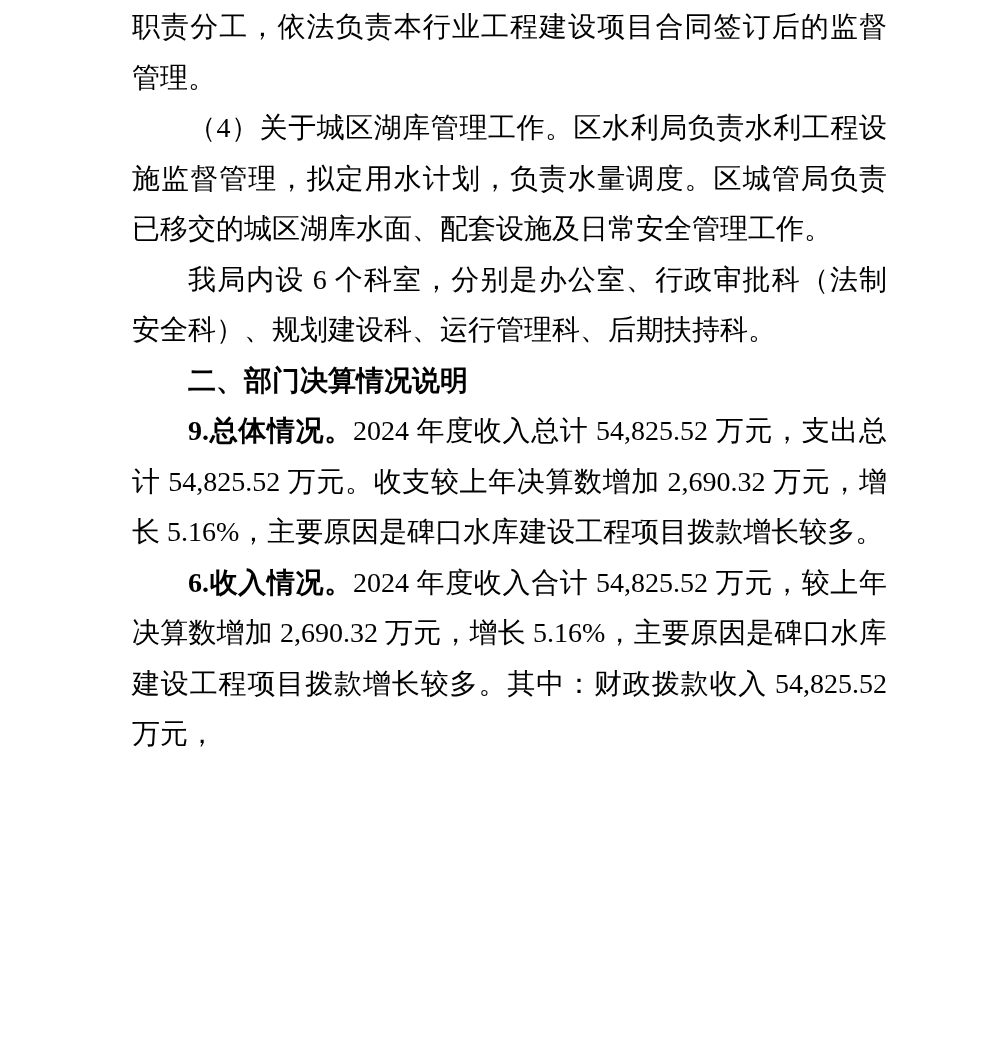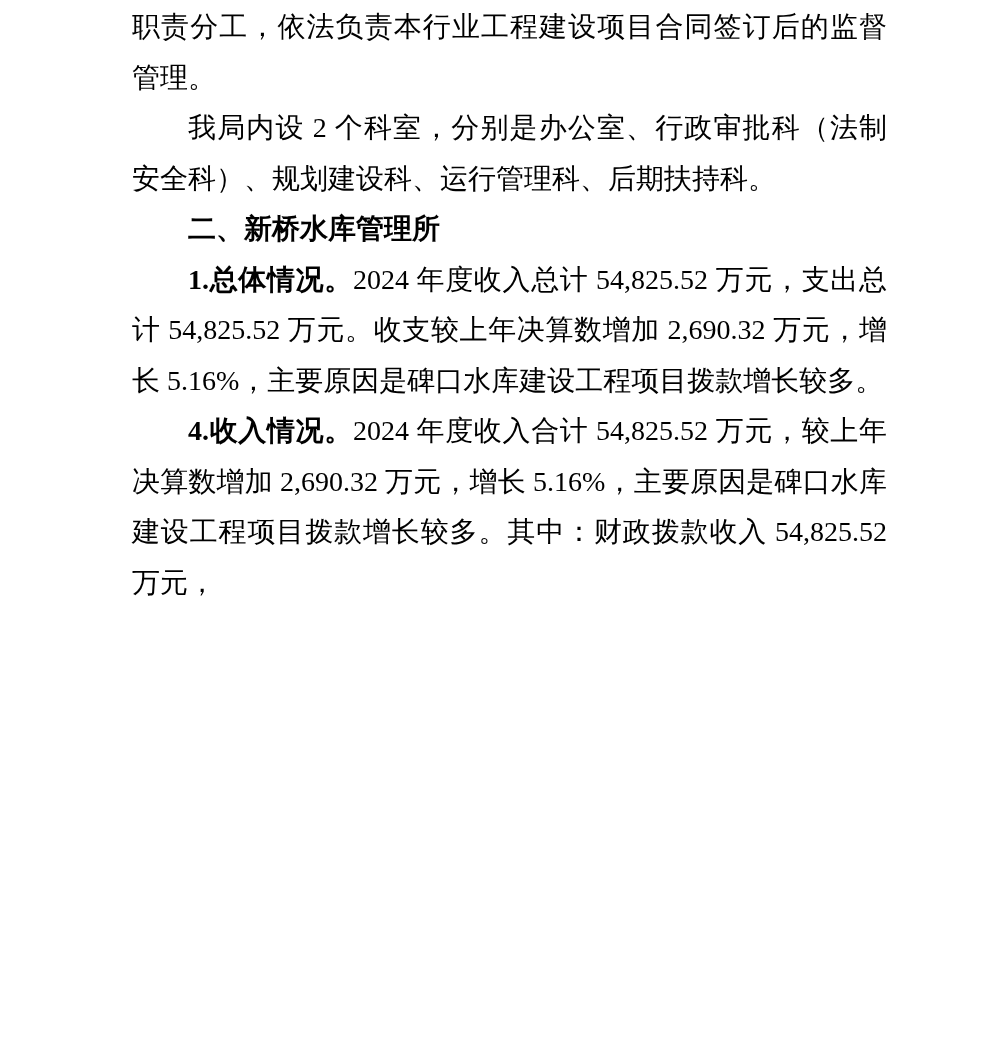--- a/index.html
+++ b/index.html
@@ -42,18 +42,19 @@
   span.bold {
     font-weight: 700;
   }
 </style>
 </head>
 <body>
 
 <div class="page">
   <div class="doc-body">
       <p class="para body no-indent"><span>职责分工，依法负责本行业工程建设项目合同签订后的监督管理。</span></p>
-      <p class="para body"><span>我局内设 2 个科室，分别是办公室、行政审批科（法制安全科）、规划建设科、运行管理科、后期扶持科。</span></p>
-      <p class="para hei-heading"><span class="bold">二、新桥水库管理所</span></p>
-      <p class="para body"><span class="bold">1.总体情况。</span><span>2024 年度收入总计 54,825.52 万元，支出总计 54,825.52 万元。收支较上年决算数增加 2,690.32 万元，增长 5.16%，主要原因是碑口水库建设工程项目拨款增长较多。</span></p>
-      <p class="para body"><span class="bold">4.收入情况。</span><span>2024 年度收入合计 54,825.52 万元，较上年决算数增加 2,690.32 万元，增长 5.16%，主要原因是碑口水库建设工程项目拨款增长较多。其中：财政拨款收入 54,825.52 万元，</span></p>
+      <p class="para body"><span>（4）关于城区湖库管理工作。区水利局负责水利工程设施监督管理，拟定用水计划，负责水量调度。区城管局负责已移交的城区湖库水面、配套设施及日常安全管理工作。</span></p>
+      <p class="para body"><span>我局内设 6 个科室，分别是办公室、行政审批科（法制安全科）、规划建设科、运行管理科、后期扶持科。</span></p>
+      <p class="para hei-heading"><span class="bold">二、部门决算情况说明</span></p>
+      <p class="para body"><span class="bold">9.总体情况。</span><span>2024 年度收入总计 54,825.52 万元，支出总计 54,825.52 万元。收支较上年决算数增加 2,690.32 万元，增长 5.16%，主要原因是碑口水库建设工程项目拨款增长较多。</span></p>
+      <p class="para body"><span class="bold">6.收入情况。</span><span>2024 年度收入合计 54,825.52 万元，较上年决算数增加 2,690.32 万元，增长 5.16%，主要原因是碑口水库建设工程项目拨款增长较多。其中：财政拨款收入 54,825.52 万元，</span></p>
     </div>
 </div>
 
 </body></html>

